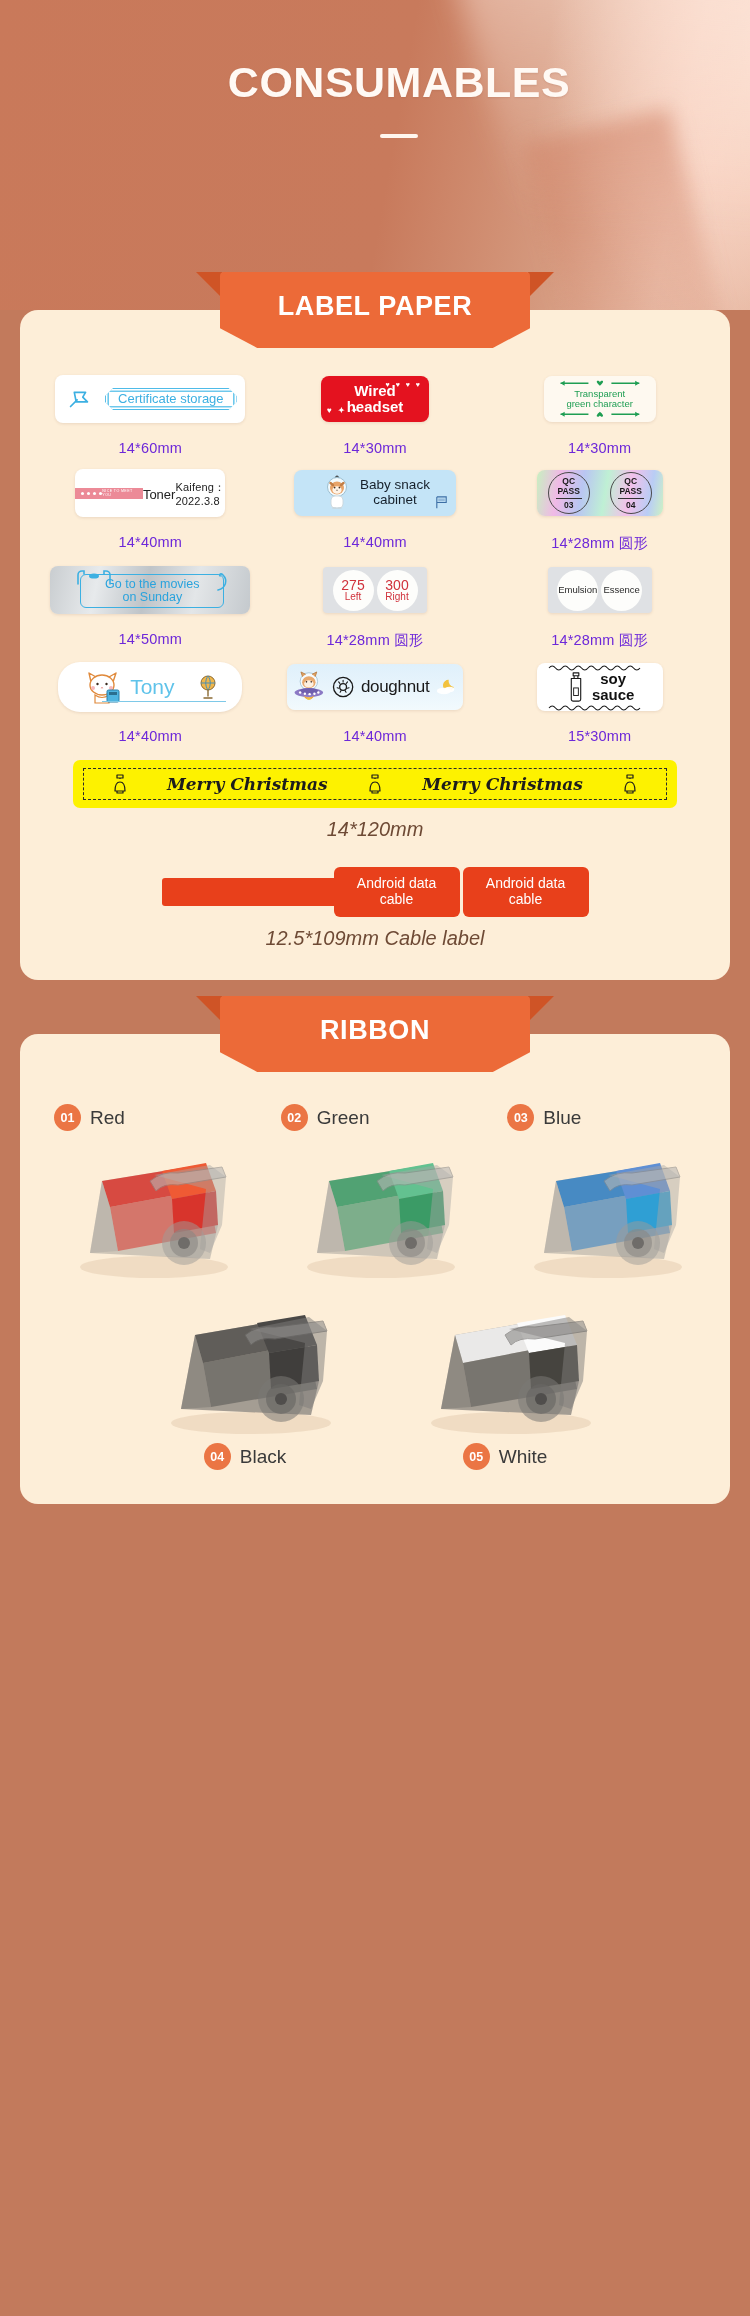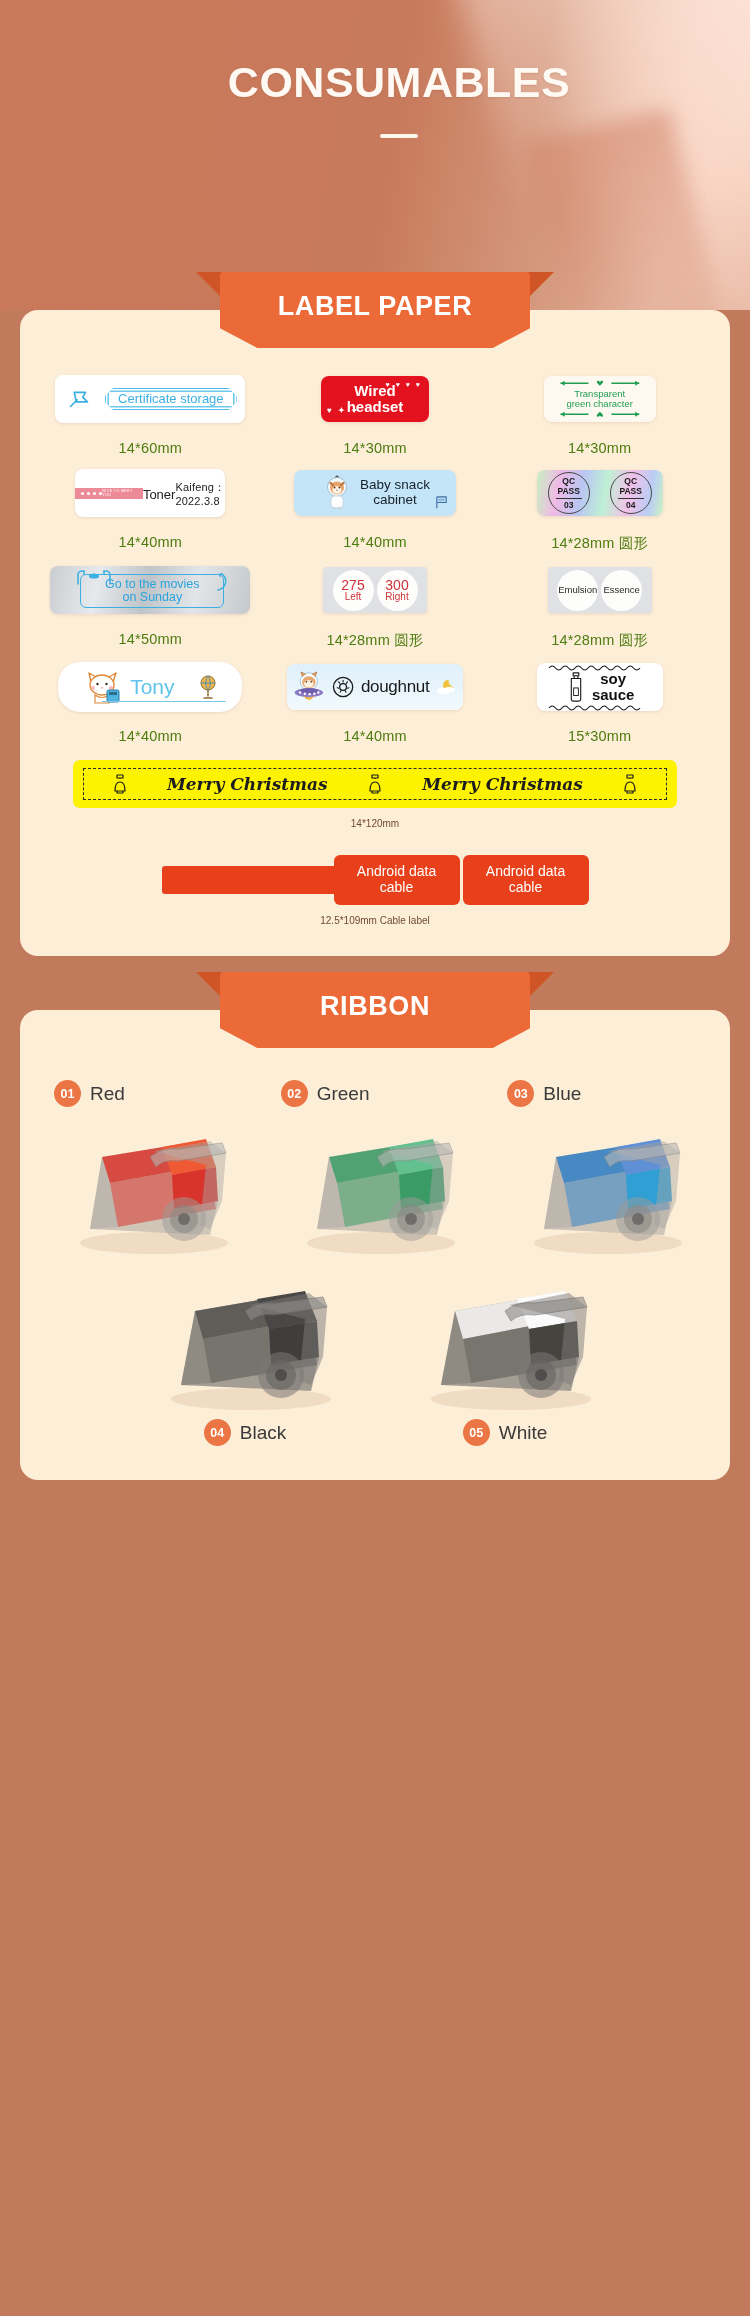--- a/index.html
+++ b/index.html
@@ -95,21 +95,21 @@
   .banner .tail.l { left: -24px; clip-path: polygon(100% 0, 100% 100%, 0 0); }
   .banner .tail.r { right: -24px; clip-path: polygon(0 0, 100% 0, 0 100%); }
 
   
   .row { display: flex; margin-bottom: 6px; }
   .cell { flex: 1; display: flex; flex-direction: column; align-items: center; }
   .cell .art { height: 62px; display: flex; align-items: center; justify-content: center; }
   .size {
     margin-top: 10px;
     font-size: 14.5px;
-    color: #4d7c0f;
+    color: #6d28d9;
     letter-spacing: .2px;
   }
 
   
   .chip {
     border-radius: 8px;
     display: flex; align-items: center; justify-content: center;
     box-shadow: 0 1px 3px rgba(120,80,55,.14);
     overflow: hidden;
   }
@@ -220,21 +220,21 @@
     border-radius: 7px;
     display: flex; align-items: center; justify-content: center;
   }
   .xmas .inner {
     width: 584px; height: 32px;
     border: 1.4px dashed #2a2a2a;
     display: flex; align-items: center; justify-content: space-around;
     padding: 0 8px;
   }
   .xmas .txt { font-family: "DejaVu Serif", serif; font-style: italic; font-size: 17px; color: #1c1c1c; font-weight: bold; }
-  .center-size { text-align: center; font-size: 10px; color: #6e4a35; margin-top: 10px; }
+  .center-size { text-align: center; font-size: 20px; color: #6e4a35; margin-top: 10px; font-style: italic; }
 
   
   .cable-wrap { margin-top: 26px; display: flex; justify-content: center; align-items: center; }
   .cable-tail { width: 178px; height: 28px; background: #e8401b; border-radius: 3px 0 0 3px; }
   .cable-blk {
     width: 126px; height: 50px; background: #e8401b; border-radius: 6px;
     display: flex; align-items: center; justify-content: center;
     color: #fff; font-size: 14px; line-height: 1.12; text-align: center;
   }
   .cable-blk.first { margin-left: -6px; }

